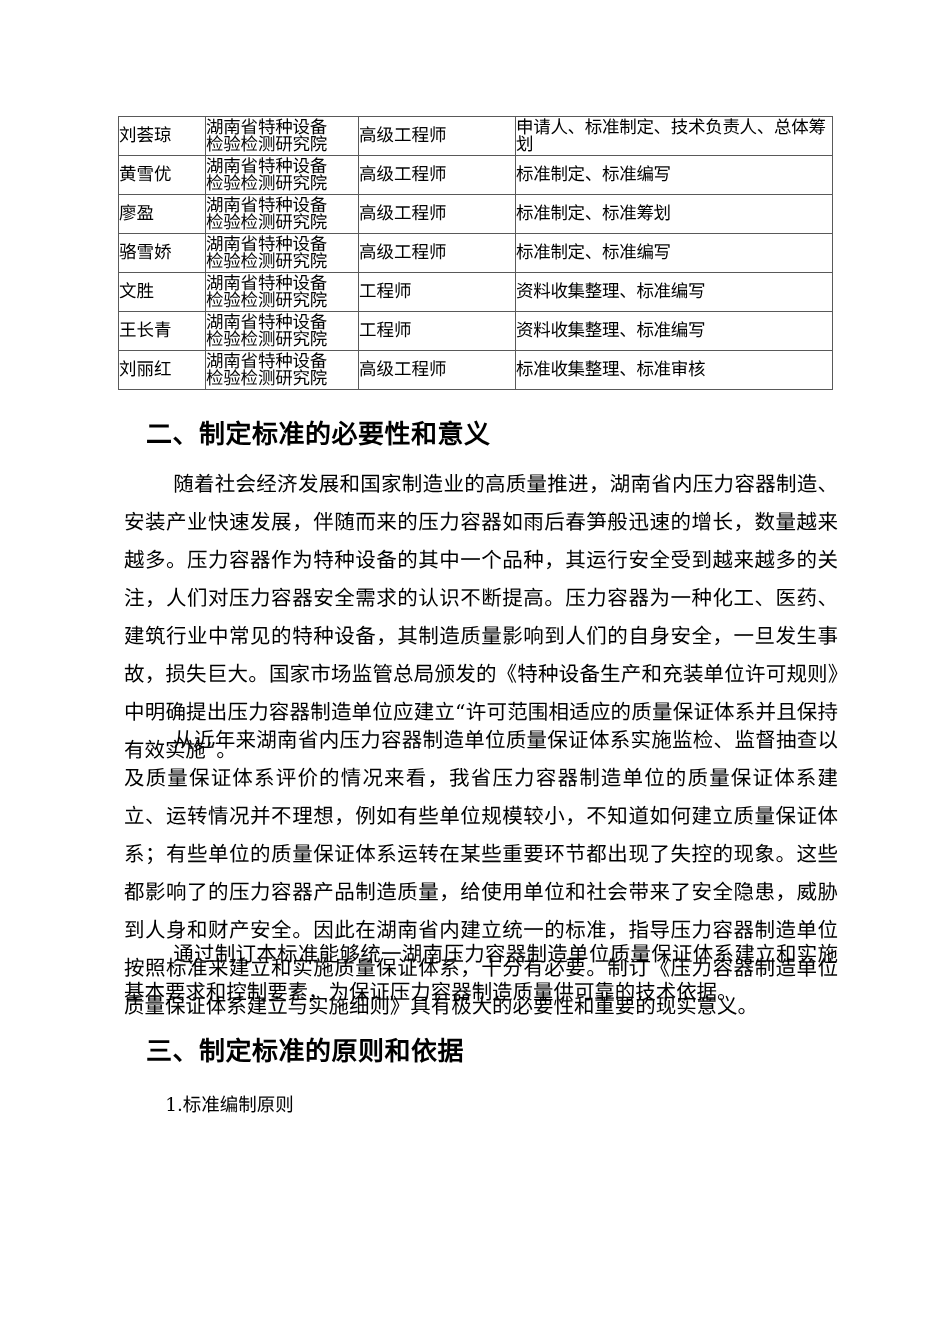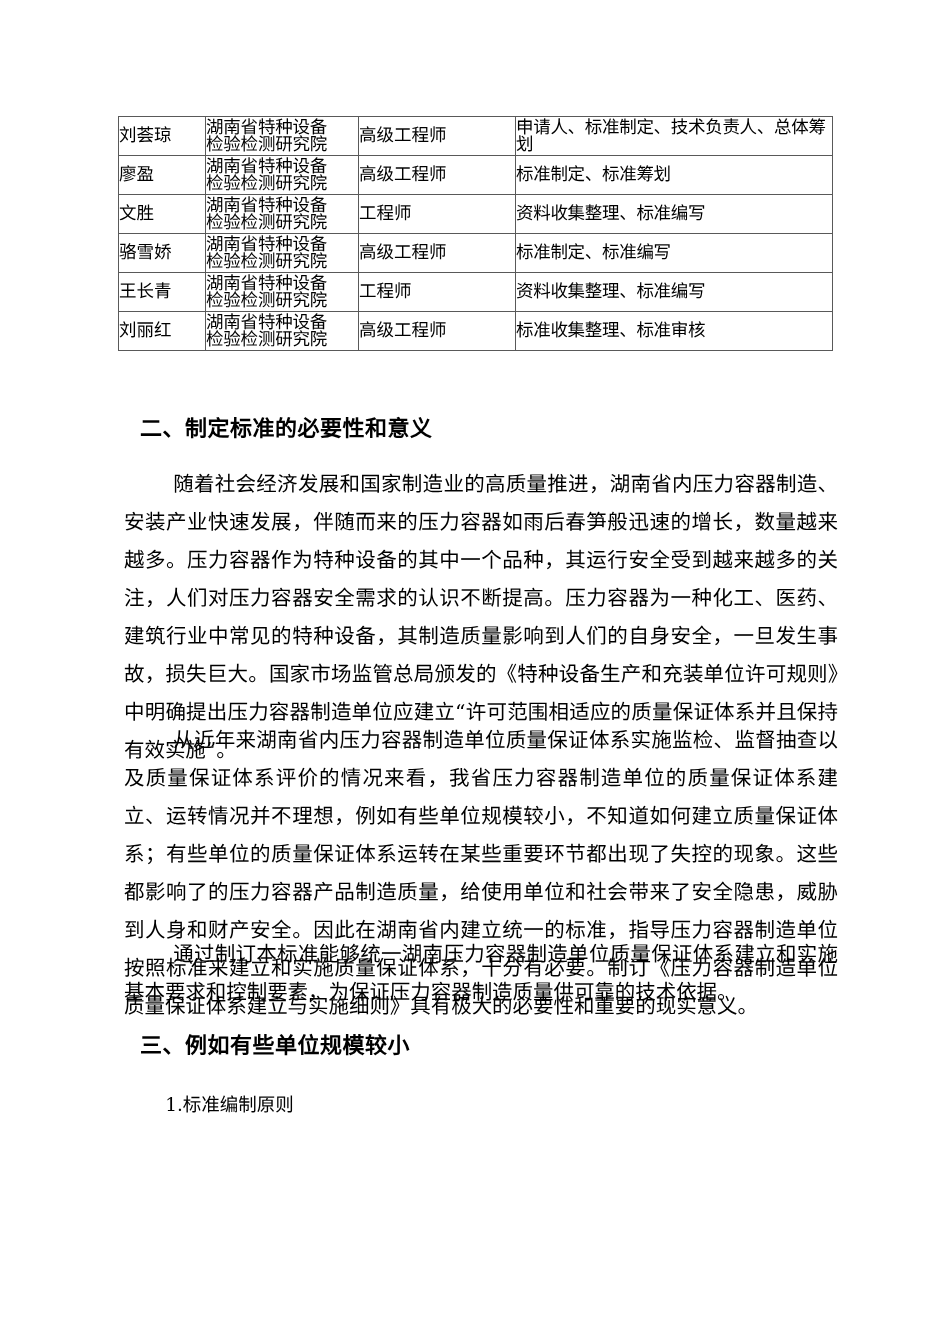--- a/index.html
+++ b/index.html
@@ -78,25 +78,25 @@
     letter-spacing: -0.3px;
   }
   .cell-role.vmid {
     vertical-align: middle;
     padding-top: 0;
   }
 
   
   h2.sec-heading {
     position: absolute;
-    margin: 0;
-    padding: 0;
-    font-family: Liberation Sans, sans-serif;
+    margin: 6px;
+    padding: 0;
+    font-family: Liberation Mono, monospace;
     font-weight: bold;
-    font-size: 22px;
+    font-size: 26px;
     line-height: 1.15;
     letter-spacing: 0.5px;
     white-space: nowrap;
   }
   #heading-2 { left: 140px; top: 416px; }
   #heading-3 { left: 140px; top: 1033px; }
 
   
   .body-p {
     position: absolute;
@@ -147,49 +147,58 @@
         <tr>
           <td class="cell-name">刘荟琼</td>
           <td class="cell-org">
             <span class="org-line">湖南省特种设备</span>
             <span class="org-line">检验检测研究院</span>
           </td>
           <td class="cell-title">高级工程师</td>
           <td class="cell-role">申请人、标准制定、技术负责人、总体筹划</td>
         </tr>
 
+        <tr>
+          <td class="cell-name">黄雪优</td>
+          <td class="cell-org">
+            <span class="org-line">湖南省特种设备</span>
+            <span class="org-line">检验检测研究院</span>
+          </td>
+          <td class="cell-title">高级工程师</td>
+          <td class="cell-role">标准制定、标准编写</td>
+        </tr>
 
         <tr>
           <td class="cell-name">廖盈</td>
           <td class="cell-org">
             <span class="org-line">湖南省特种设备</span>
             <span class="org-line">检验检测研究院</span>
           </td>
           <td class="cell-title">高级工程师</td>
           <td class="cell-role vmid">标准制定、标准筹划</td>
+        </tr>
+
+        <tr>
+          <td class="cell-name">骆雪娇</td>
+          <td class="cell-org">
+            <span class="org-line">湖南省特种设备</span>
+            <span class="org-line">检验检测研究院</span>
+          </td>
+          <td class="cell-title">高级工程师</td>
+          <td class="cell-role vmid">标准制定、标准编写</td>
         </tr>
 
         <tr>
           <td class="cell-name">文胜</td>
           <td class="cell-org">
             <span class="org-line">湖南省特种设备</span>
             <span class="org-line">检验检测研究院</span>
           </td>
           <td class="cell-title">工程师</td>
           <td class="cell-role vmid">资料收集整理、标准编写</td>
-        </tr>
-
-        <tr>
-          <td class="cell-name">骆雪娇</td>
-          <td class="cell-org">
-            <span class="org-line">湖南省特种设备</span>
-            <span class="org-line">检验检测研究院</span>
-          </td>
-          <td class="cell-title">高级工程师</td>
-          <td class="cell-role vmid">标准制定、标准编写</td>
         </tr>
 
         <tr>
           <td class="cell-name">王长青</td>
           <td class="cell-org">
             <span class="org-line">湖南省特种设备</span>
             <span class="org-line">检验检测研究院</span>
           </td>
           <td class="cell-title">工程师</td>
           <td class="cell-role vmid">资料收集整理、标准编写</td>
@@ -210,18 +219,18 @@
   </div>
 
   <h2 class="sec-heading" id="heading-2">二、制定标准的必要性和意义</h2>
 
   <p class="body-p indent" id="para-1">随着社会经济发展和国家制造业的高质量推进，湖南省内压力容器制造、安装产业快速发展，伴随而来的压力容器如雨后春笋般迅速的增长，数量越来越多。压力容器作为特种设备的其中一个品种，其运行安全受到越来越多的关注，人们对压力容器安全需求的认识不断提高。压力容器为一种化工、医药、建筑行业中常见的特种设备，其制造质量影响到人们的自身安全，一旦发生事故，损失巨大。国家市场监管总局颁发的《特种设备生产和充装单位许可规则》中明确提出压力容器制造单位应建立“许可范围相适应的质量保证体系并且保持有效实施”。</p>
 
   <p class="body-p indent" id="para-2">从近年来湖南省内压力容器制造单位质量保证体系实施监检、监督抽查以及质量保证体系评价的情况来看，我省压力容器制造单位的质量保证体系建立、运转情况并不理想，例如有些单位规模较小，不知道如何建立质量保证体系；有些单位的质量保证体系运转在某些重要环节都出现了失控的现象。这些都影响了的压力容器产品制造质量，给使用单位和社会带来了安全隐患，威胁到人身和财产安全。因此在湖南省内建立统一的标准，指导压力容器制造单位按照标准来建立和实施质量保证体系，十分有必要。制订《压力容器制造单位质量保证体系建立与实施细则》具有极大的必要性和重要的现实意义。</p>
 
   <p class="body-p indent" id="para-3">通过制订本标准能够统一湖南压力容器制造单位质量保证体系建立和实施基本要求和控制要素，为保证压力容器制造质量供可靠的技术依据。</p>
 
-  <h2 class="sec-heading" id="heading-3">三、例如有些单位规模较小</h2>
+  <h2 class="sec-heading" id="heading-3">三、制定标准的原则和依据</h2>
 
   <p class="sub-item" id="sub-1">1.标准编制原则</p>
 
 
 </div>
 
 </body></html>

